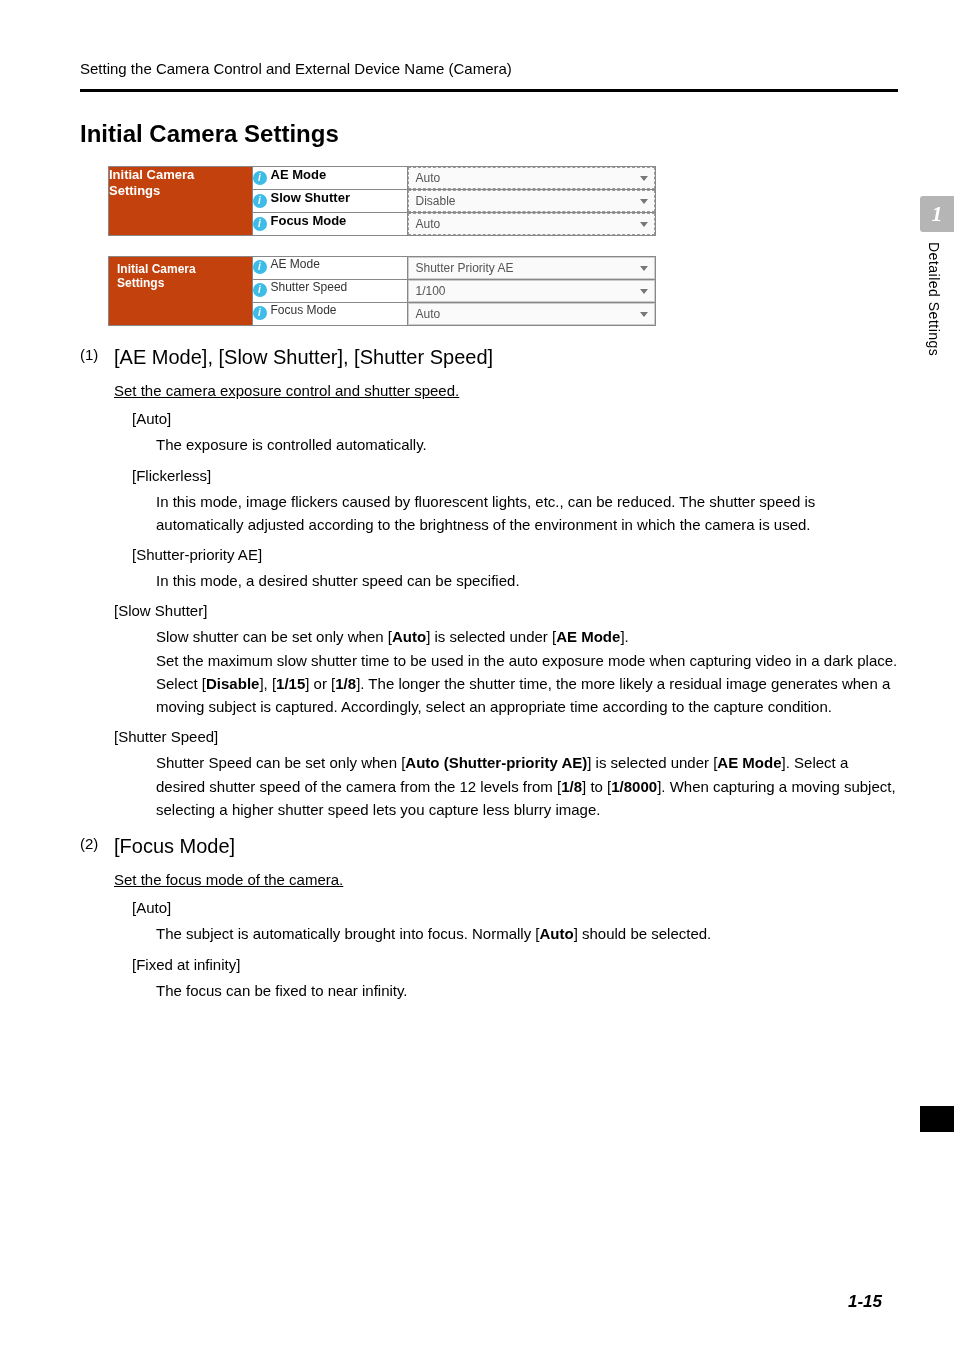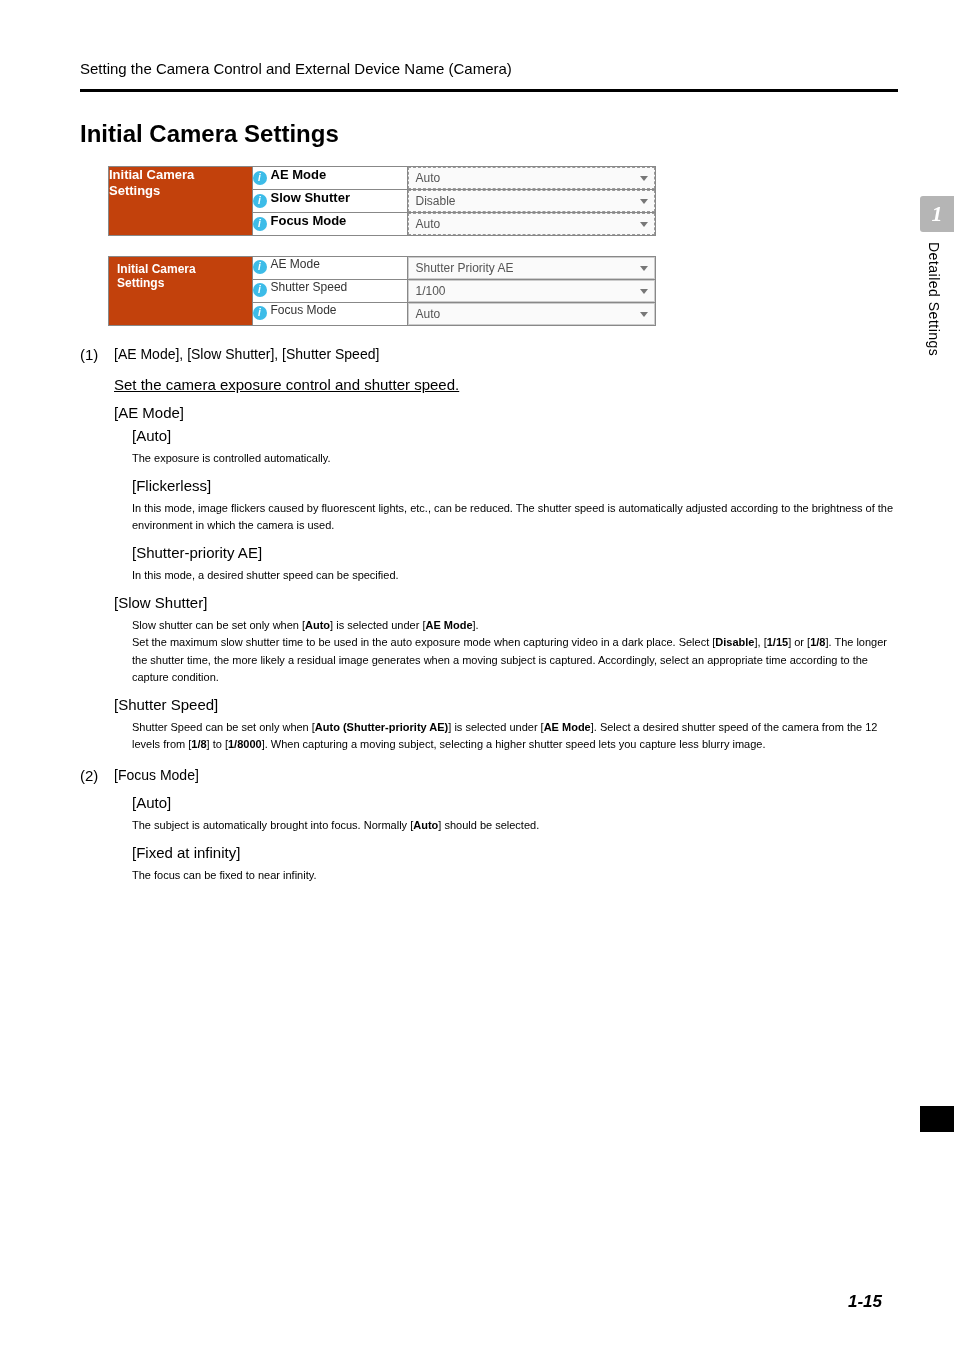--- a/index.html
+++ b/index.html
@@ -17,25 +17,25 @@
   .field-name.slim { font-weight: normal; font-size: 12px; color: #333; }
   .info { display: inline-block; width: 14px; height: 14px; border-radius: 50%; background: #3dbce8; color: #fff; font-size: 10px; line-height: 14px; text-align: center; font-style: italic; font-weight: bold; margin-right: 4px; vertical-align: -2px; }
   .value-cell { padding: 3px 4px; width: 238px; }
   .select { display: flex; align-items: center; justify-content: space-between; width: 100%; height: 22px; border: 1px dashed #999; background: #fafafa; font-size: 12px; color: #555; padding: 0 6px; }
   .select.slim { border-style: solid; border-color: #ccc; }
   .caret { width: 0; height: 0; border-left: 4px solid transparent; border-right: 4px solid transparent; border-top: 5px solid #777; }
 
   .section-list { margin-top: 10px; }
   .num-row { display: flex; gap: 8px; margin-bottom: 10px; }
   .num { width: 26px; font-size: 15px; }
-  .num-title { font-size: 14px; }
+  .num-title { font-size: 20px; }
   .para { font-size: 15px; line-height: 1.55; margin-left: 34px; margin-bottom: 8px; text-decoration: underline; }
   .lbl { font-size: 15px; margin-left: 34px; margin-bottom: 6px; }
   .lbl2 { font-size: 15px; margin-left: 52px; margin-bottom: 6px; }
-  .para2 { font-size: 11px; line-height: 1.55; margin-left: 52px; margin-bottom: 10px; }
+  .para2 { font-size: 15px; line-height: 1.55; margin-left: 76px; margin-bottom: 10px; }
   b, .bold { font-weight: bold; }
 
   .side-tab { position: absolute; right: 0; top: 196px; width: 42px; }
   .tab-chip { width: 34px; height: 36px; background: #b5b5b5; border-radius: 3px 0 0 3px; margin-left: 8px; display: flex; align-items: center; justify-content: center; color: #fff; font-style: italic; font-weight: bold; font-size: 22px; font-family: Georgia, serif; }
   .vtext { writing-mode: vertical-rl; font-size: 14px; margin-top: 10px; margin-left: 14px; letter-spacing: 0.5px; }
   .black-mark { position: absolute; right: 0; top: 1106px; width: 34px; height: 26px; background: #000; }
 
   .footer { position: absolute; right: 72px; bottom: 40px; font-style: italic; font-weight: bold; font-size: 17px; }
 </style>
 </head>
@@ -115,21 +115,20 @@
     </tr>
   </tbody>
     </table>
 
   <div class="section-list">
     <div class="num-row">
       <div class="num">(1)</div>
       <div class="num-title">[AE Mode], [Slow Shutter], [Shutter Speed]</div>
     </div>
     <div class="para">Set the camera exposure control and shutter speed.</div>
-    <div class="lbl">[AE Mode]</div>
     <div class="lbl2">[Auto]</div>
     <div class="para2">The exposure is controlled automatically.</div>
     <div class="lbl2">[Flickerless]</div>
     <div class="para2">In this mode, image flickers caused by fluorescent lights, etc., can be reduced. The shutter speed is automatically adjusted according to the brightness of the environment in which the camera is used.</div>
     <div class="lbl2">[Shutter-priority AE]</div>
     <div class="para2">In this mode, a desired shutter speed can be specified.</div>
 
     <div class="lbl">[Slow Shutter]</div>
     <div class="para2">
       <span>Slow shutter can be set only when [</span><b>Auto</b><span>] is selected under [</span><b>AE Mode</b><span>].</span>
@@ -139,20 +138,21 @@
 
     <div class="lbl">[Shutter Speed]</div>
     <div class="para2">
       <span>Shutter Speed can be set only when [</span><b>Auto (Shutter-priority AE)</b><span>] is selected under [</span><b>AE Mode</b><span>]. Select a desired shutter speed of the camera from the 12 levels from [</span><b>1/8</b><span>] to [</span><b>1/8000</b><span>]. When capturing a moving subject, selecting a higher shutter speed lets you capture less blurry image.</span>
     </div>
 
     <div class="num-row" style="margin-top:14px;">
       <div class="num">(2)</div>
       <div class="num-title">[Focus Mode]</div>
     </div>
+    <div class="para">Set the focus mode of the camera.</div>
     <div class="lbl2">[Auto]</div>
     <div class="para2">
       <span>The subject is automatically brought into focus. Normally [</span><b>Auto</b><span>] should be selected.</span>
     </div>
     <div class="lbl2">[Fixed at infinity]</div>
     <div class="para2">The focus can be fixed to near infinity.</div>
   </div>
 
   <div class="side-tab">
     <div class="tab-chip">1</div>

